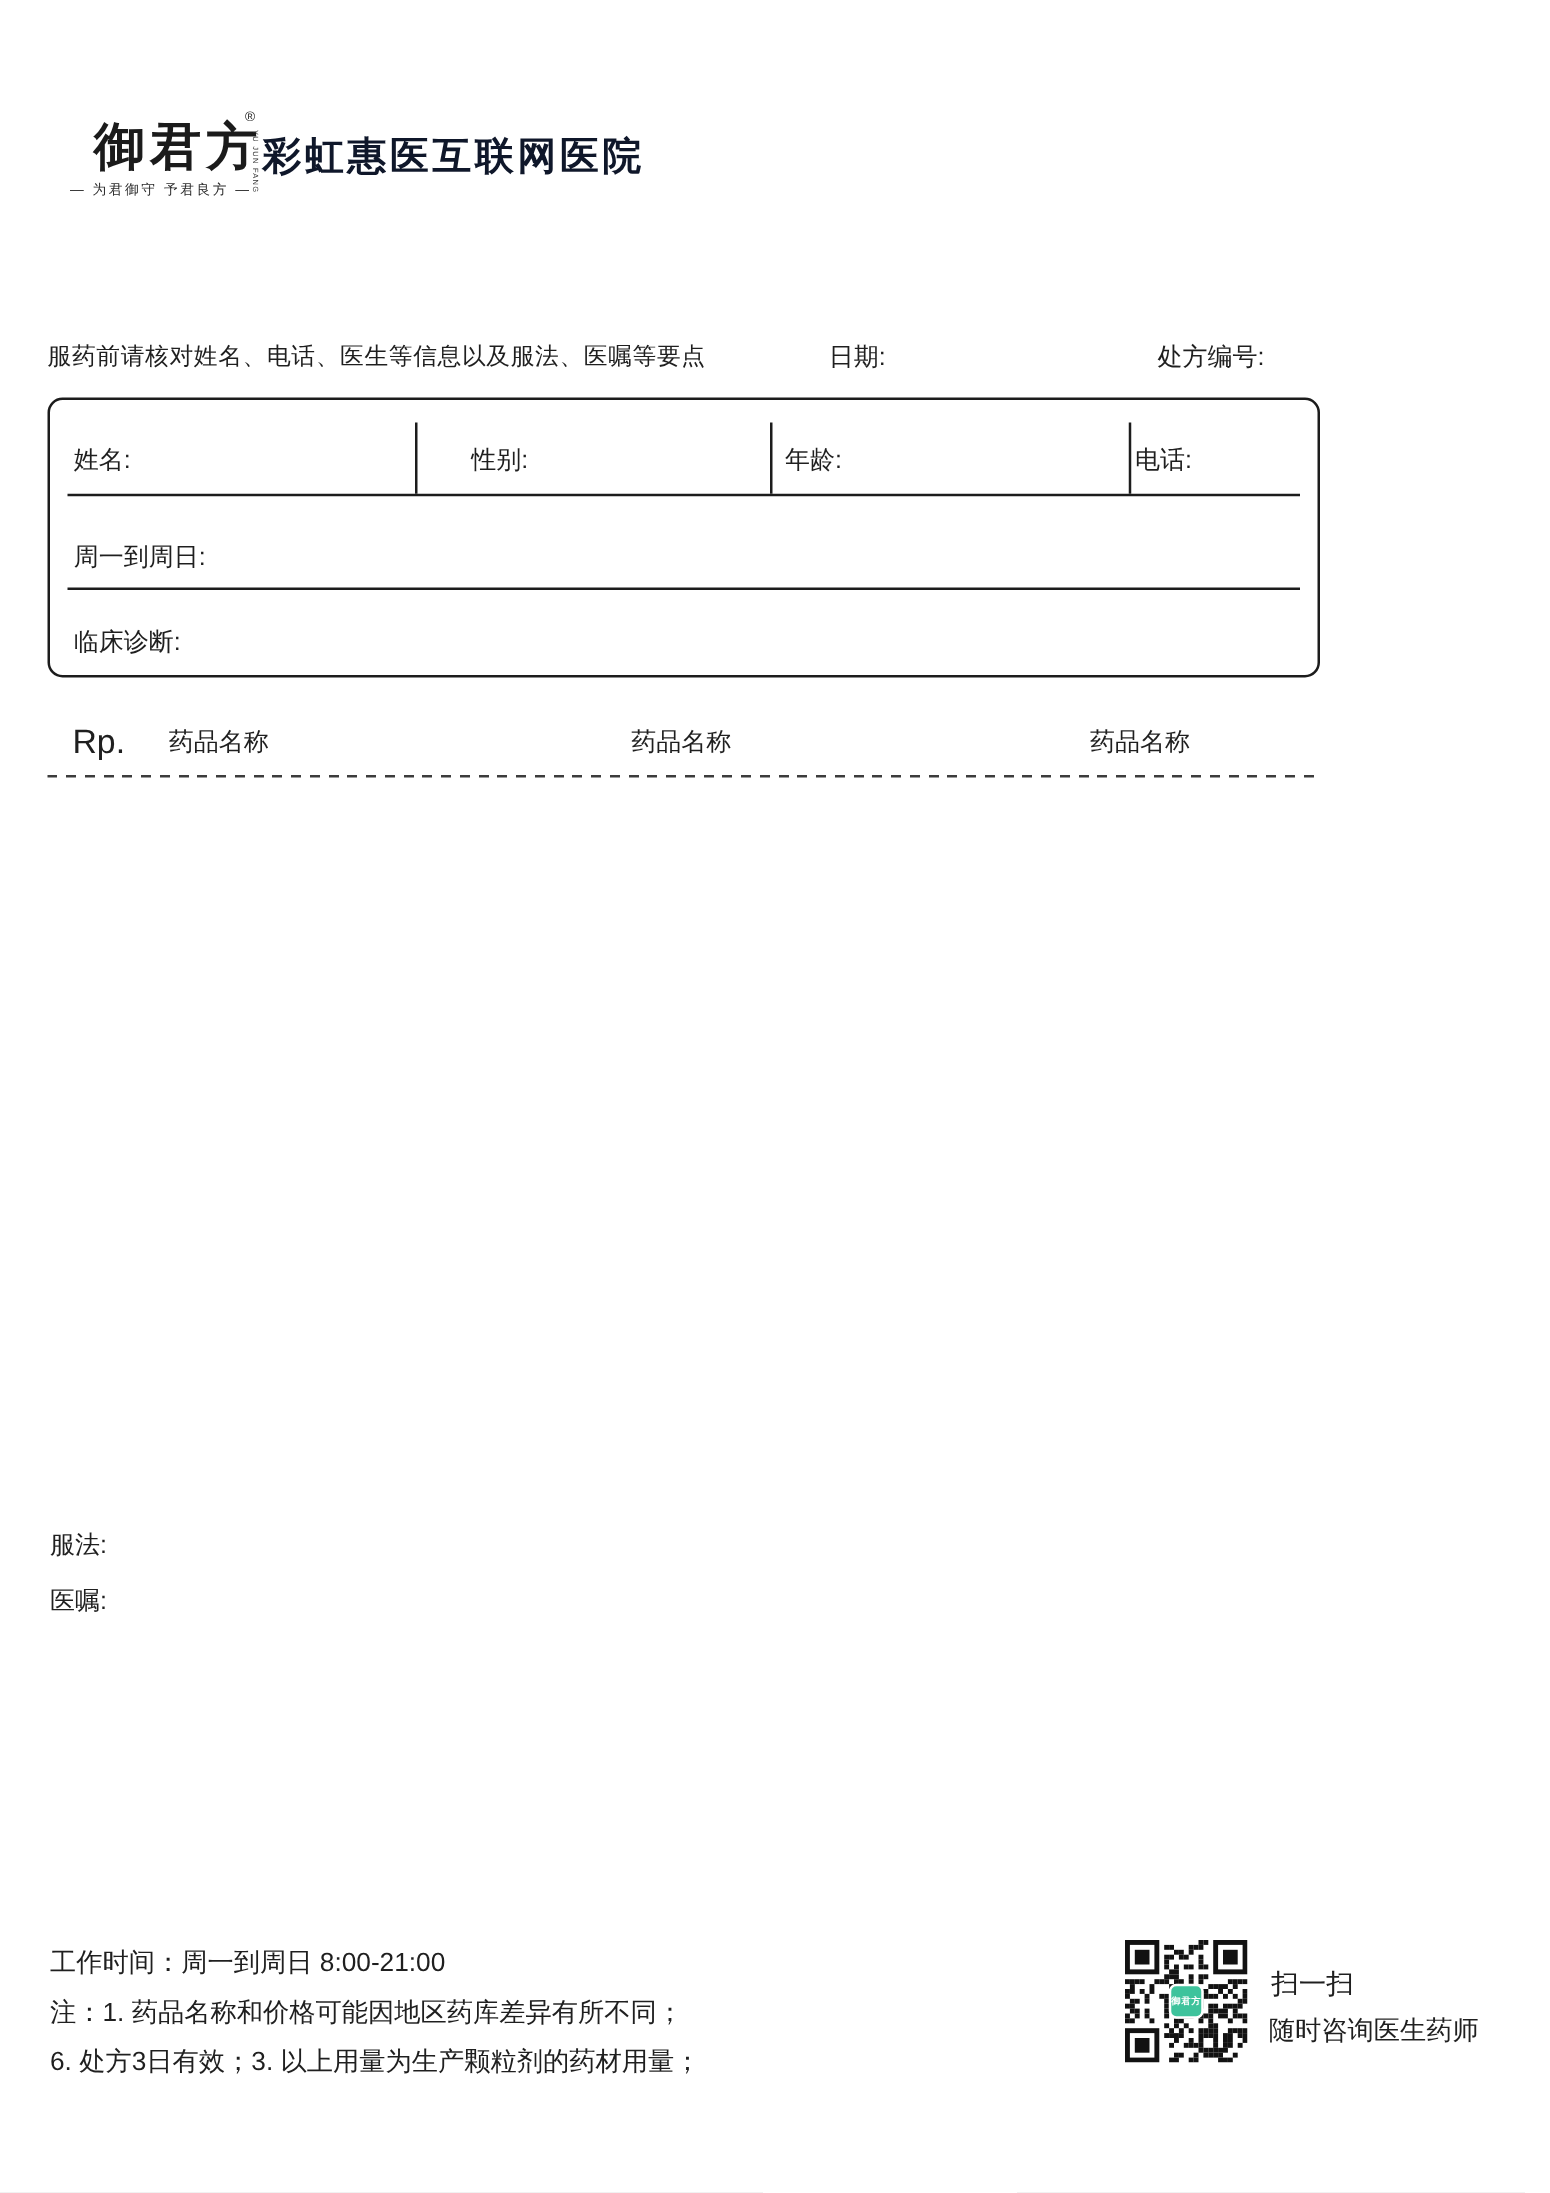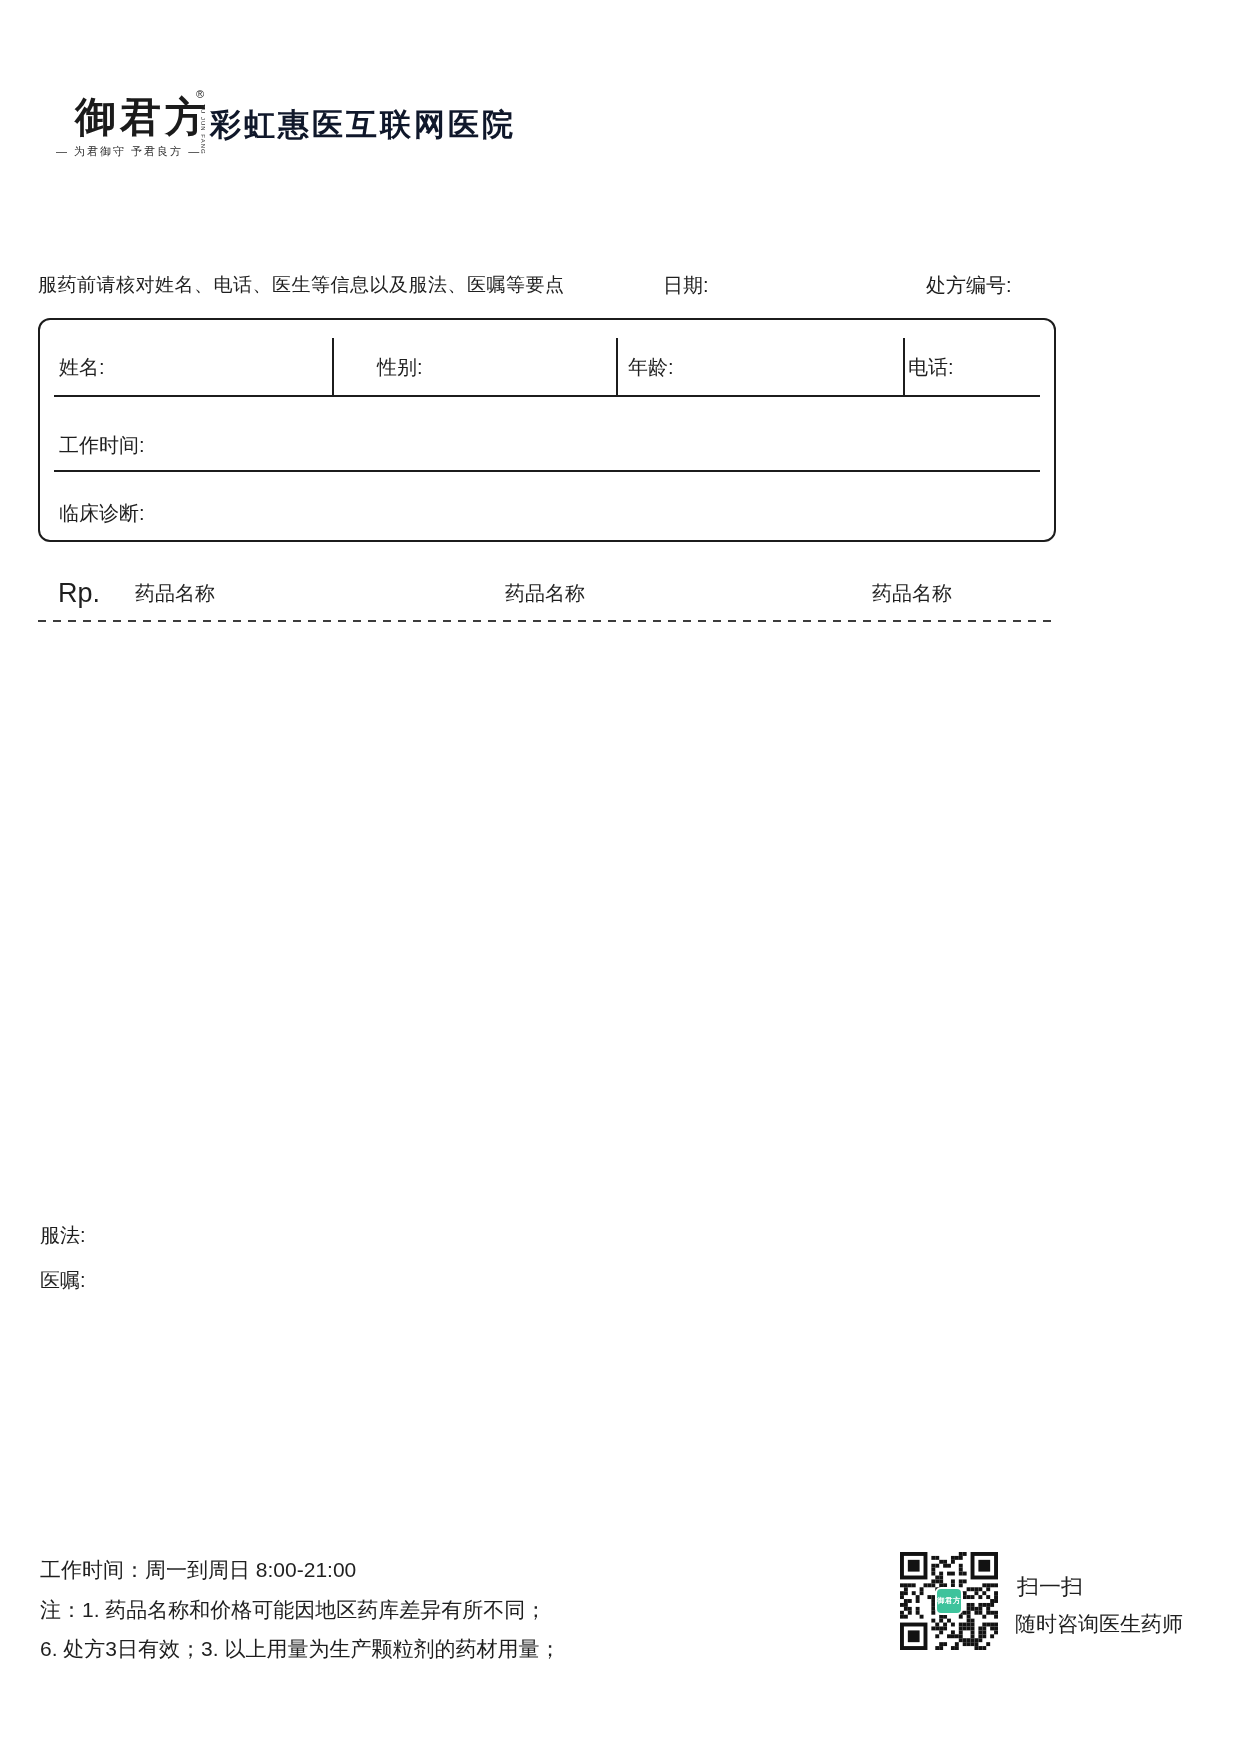--- a/index.html
+++ b/index.html
@@ -99,21 +99,21 @@
 
   <div class="abs patient-box">
     <div class="pb-label" style="left:19px;top:34px;">姓名:</div>
     <div class="pb-label" style="left:309px;top:34px;margin-left:28px;">性别:</div>
     <div class="pb-label" style="left:588px;top:34px;">年龄:</div>
     <div class="pb-label" style="left:868px;top:34px;">电话:</div>
     <div class="vline" style="left:292px;top:18px;height:57px;"></div>
     <div class="vline" style="left:576px;top:18px;height:57px;"></div>
     <div class="vline" style="left:863px;top:18px;height:57px;"></div>
     <div class="hline" style="top:75px;"></div>
-    <div class="pb-label" style="left:19px;top:112px;">工作时间:</div>
+    <div class="pb-label" style="left:19px;top:112px;">周一到周日:</div>
     <div class="hline" style="top:150px;"></div>
     <div class="pb-label" style="left:19px;top:180px;">临床诊断:</div>
   </div>
 
   <div class="abs rp-label">Rp.</div>
   <div class="abs drug-col" style="left:135px;">药品名称</div>
   <div class="abs drug-col" style="left:505px;">药品名称</div>
   <div class="abs drug-col" style="left:872px;">药品名称</div>
   <div class="abs dash-line"></div>
 

